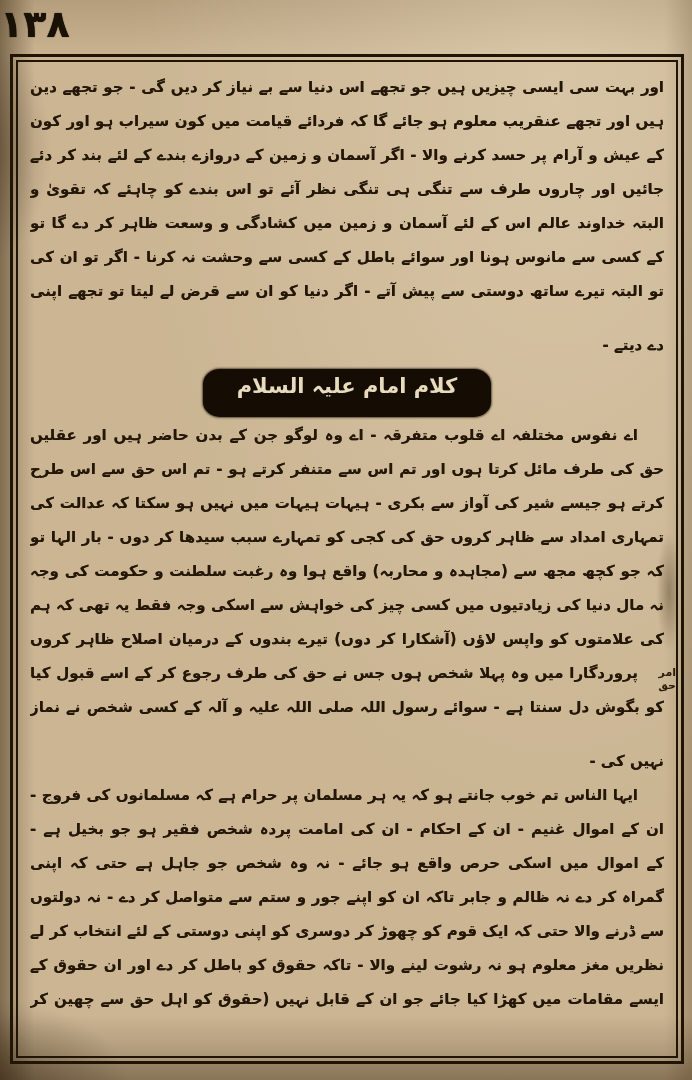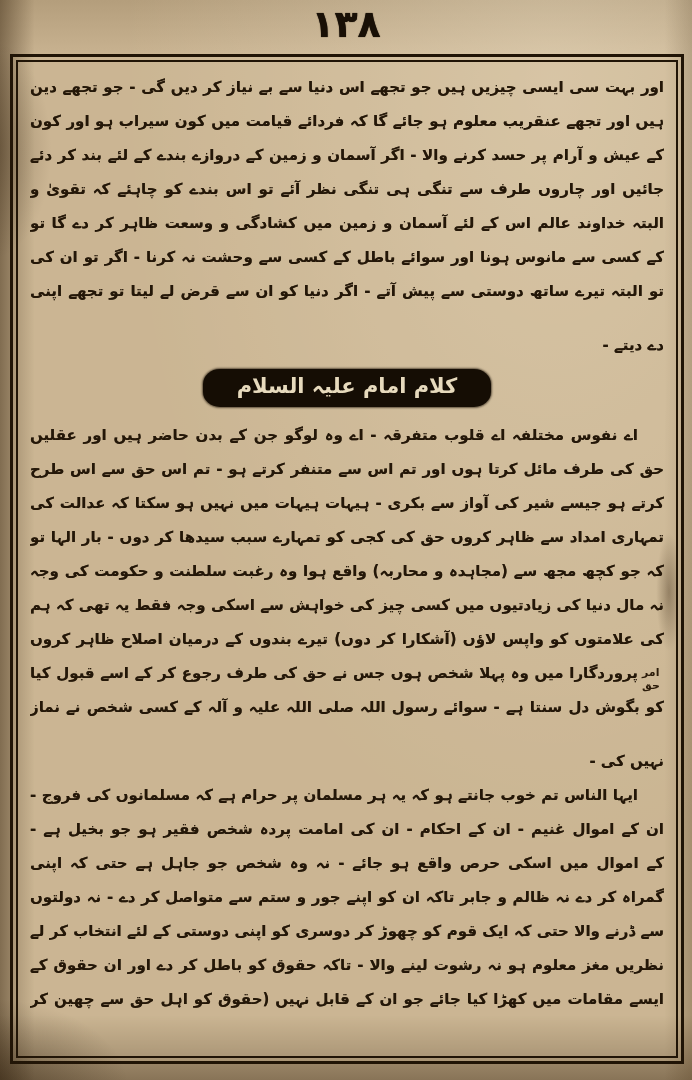--- a/index.html
+++ b/index.html
@@ -14,21 +14,21 @@
       radial-gradient(ellipse at 80% 8%, rgba(255,246,224,0.30), rgba(255,246,224,0) 55%),
       linear-gradient(to right, rgba(58,40,18,0.50), rgba(58,40,18,0) 5%),
       linear-gradient(to left, rgba(84,62,32,0.30), rgba(84,62,32,0) 4%),
       linear-gradient(to top, rgba(58,40,18,0.45), rgba(58,40,18,0) 6%),
       linear-gradient(to bottom, rgba(120,98,64,0.25), rgba(120,98,64,0) 5%),
       #c8b290;
     color:#221506;
   }
   .page-number{
     position:absolute;top:2px;left:0;right:0;
-    text-align:center;
+    text-align:left;
     font-size:38px;font-weight:bold;color:#191006;
     letter-spacing:2px;
     text-shadow:0 0 1px #191006;
   }
   .frame{
     position:absolute;top:54px;left:10px;right:8px;bottom:16px;
     border:3px solid #201406;
     padding:3px;
     box-sizing:border-box;
     background:rgba(210,190,155,0.25);
@@ -61,31 +61,31 @@
     margin:7px 0 9px;
     height:40px;
   }
   .heading-band{
     display:inline-block;
     background:#150d04;
     color:#e7dabd;
     font-size:21px;
     font-weight:bold;
     line-height:1;
-    padding:7px 34px 10px;
+    padding:7px 34px 20px;
     border-radius:17px / 15px;
     box-shadow:0 0 2px 1px rgba(21,13,4,0.6);
   }
   .margin-note{
     position:absolute;
     right:0px;top:604px;
     width:34px;
     font-size:11px;font-weight:bold;
     color:#2b1b09;
-    direction:rtl;text-align:left;line-height:13px;
+    direction:rtl;text-align:right;line-height:13px;
   }
   .stain{position:absolute;pointer-events:none;}
   .stain.right-smudge{
     right:-6px;top:470px;width:26px;height:120px;
     background:radial-gradient(ellipse at center, rgba(50,32,12,0.35), rgba(50,32,12,0) 70%);
   }
   .stain.bottom-left{
     left:-10px;bottom:-8px;width:140px;height:90px;
     background:radial-gradient(ellipse at left bottom, rgba(40,26,10,0.45), rgba(40,26,10,0) 70%);
   }

